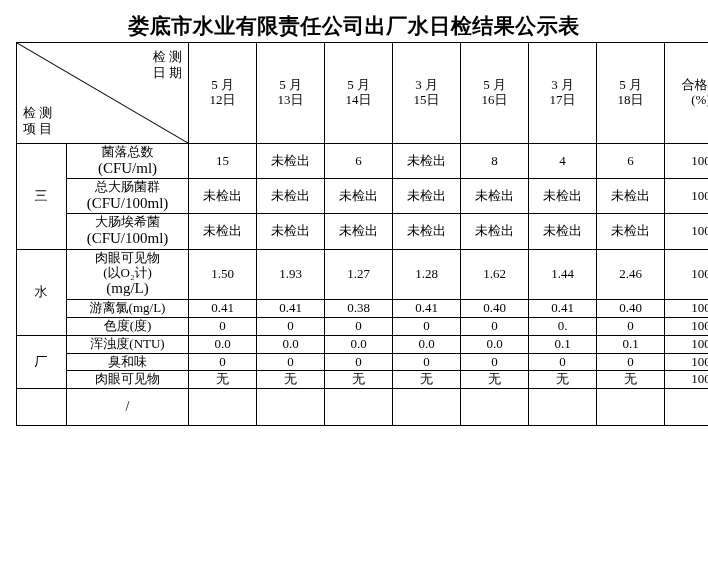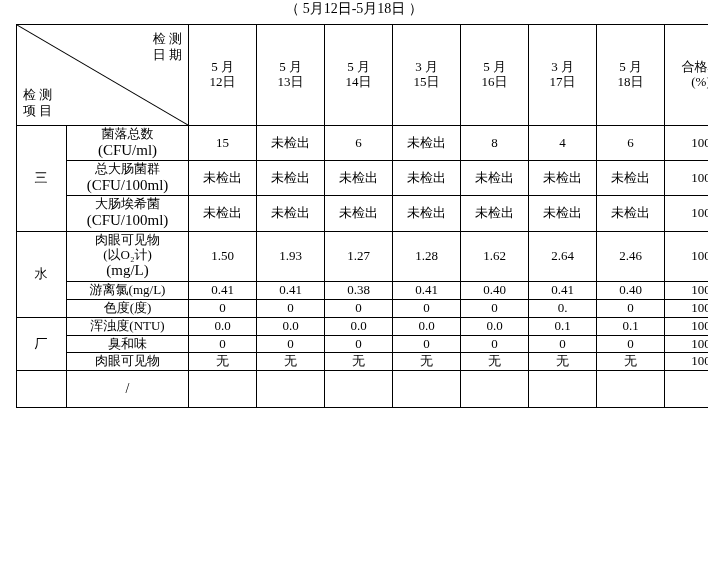--- a/index.html
+++ b/index.html
@@ -114,21 +114,21 @@
   }
   .last-row .slash {
     font-size: 14px;
   }
 </style>
 </head>
 <body>
 
 <div class="page">
 
-  <div class="doc-subtitle">（ 5月12日-5月18日     ）</div>
+  <div class="doc-title">娄底市水业有限责任公司出厂水日检结果公示表</div>
 
   <table class="report">
     <colgroup>
       <col class="c-group">
       <col class="c-item">
       <col class="c-day">
       <col class="c-day">
       <col class="c-day">
       <col class="c-day">
       <col class="c-day">
@@ -237,21 +237,21 @@
         <td class="item-cell">
           <div>肉眼可见物</div>
           <div>(以O₂计)</div>
           <div class="sub">(mg/L)</div>
         </td>
         <td class="val">1.50</td>
         <td class="val">1.93</td>
         <td class="val">1.27</td>
         <td class="val">1.28</td>
         <td class="val">1.62</td>
-        <td class="val">2.64</td>
+        <td class="val">1.44</td>
         <td class="val">2.46</td>
         <td class="val">100</td>
       </tr>
 
       <tr>
         <td class="item-cell">游离氯(mg/L)</td>
         <td class="val">0.41</td>
         <td class="val">0.41</td>
         <td class="val">0.38</td>
         <td class="val">0.41</td>

